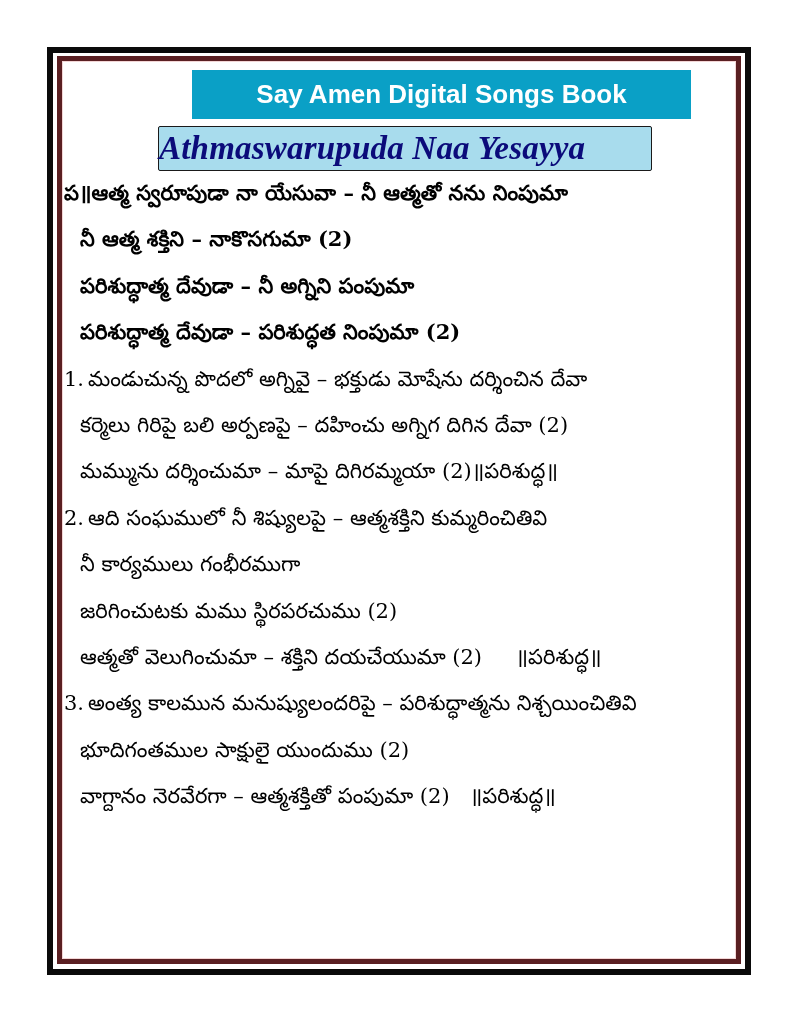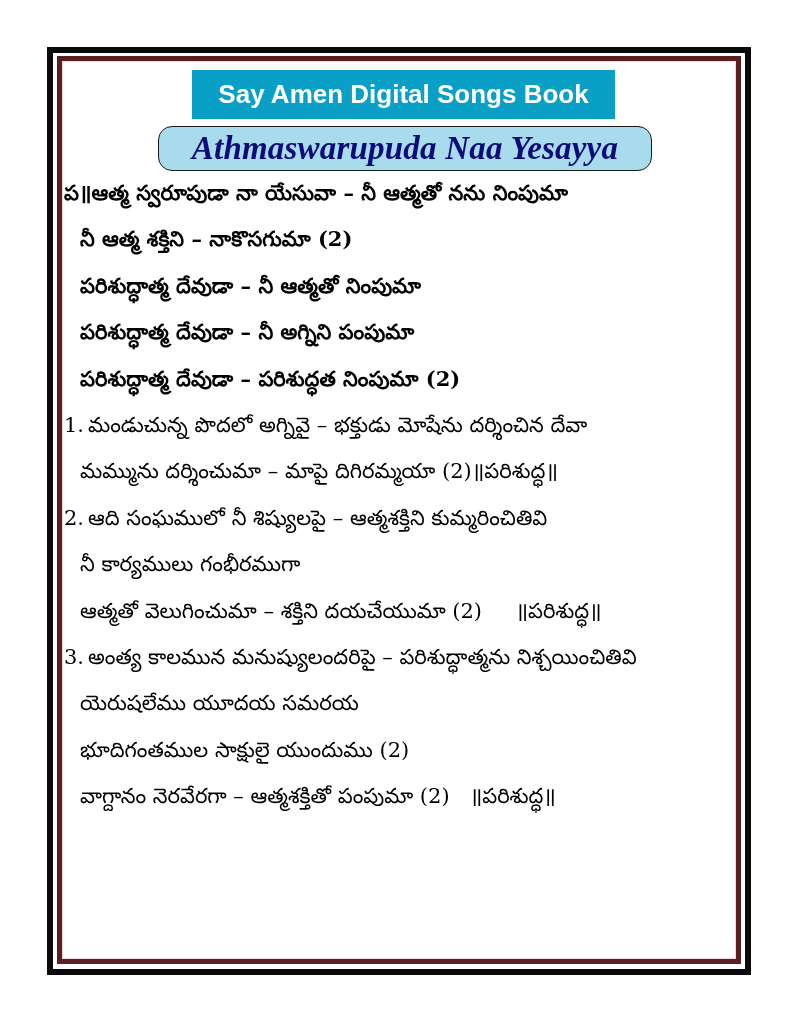--- a/index.html
+++ b/index.html
@@ -29,21 +29,21 @@
       top: 56px;
       width: 674px;
       height: 898px;
       border: 5px solid #5a1f22;
       box-shadow: inset 0 0 0 1px #f3d6d6;
     }
     .brand-box {
       position: absolute;
       left: 192px;
       top: 70px;
-      width: 423px;
+      width: 499px;
       height: 49px;
       background: #0aa0c6;
       display: flex;
       align-items: center;
       justify-content: center;
     }
     .brand-text {
       color: #ffffff;
       font-family: "Liberation Sans", sans-serif;
       font-weight: bold;
@@ -51,24 +51,24 @@
       letter-spacing: 0px;
     }
     .title-pill {
       position: absolute;
       left: 158px;
       top: 126px;
       width: 492px;
       height: 43px;
       background: #a8dced;
       border: 1.5px solid #1a1a1a;
-      border-radius: 14px;
+      border-radius: 2px;
       display: flex;
       align-items: center;
-      justify-content: center;
+      justify-content: flex-start;
     }
     .title-text {
       color: #0b0b7a;
       font-family: "Liberation Serif", serif;
       font-style: italic;
       font-weight: bold;
       font-size: 33px;
       letter-spacing: 0.2px;
     }
     .lyrics {
@@ -110,54 +110,54 @@
 <div class="lyrics">
 
   <div class="line chorus">
     <span class="marker" style="min-width:0;">ప॥</span>
     <span class="text">ఆత్మ స్వరూపుడా నా యేసువా – నీ ఆత్మతో నను నింపుమా</span>
   </div>
   <div class="line chorus indent">
     <span class="text">నీ ఆత్మ శక్తిని – నాకొసగుమా (2)</span>
   </div>
   <div class="line chorus indent">
-    <span class="text">పరిశుద్ధాత్మ దేవుడా – నీ ఆత్మతో నింపుమా</span>
-  </div>
-  <div class="line chorus indent">
     <span class="text">పరిశుద్ధాత్మ దేవుడా – నీ అగ్నిని పంపుమా</span>
   </div>
   <div class="line chorus indent">
     <span class="text">పరిశుద్ధాత్మ దేవుడా – పరిశుద్ధత నింపుమా (2)</span>
   </div>
 
   <div class="line">
     <span class="marker">1.</span>
     <span class="text">మండుచున్న పొదలో అగ్నివై – భక్తుడు మోషేను దర్శించిన దేవా</span>
+  </div>
+  <div class="line indent">
+    <span class="text">కర్మెలు గిరిపై బలి అర్పణపై – దహించు అగ్నిగ దిగిన దేవా (2)</span>
   </div>
   <div class="line indent">
     <span class="text">మమ్మును దర్శించుమా – మాపై దిగిరమ్మయా (2)॥పరిశుద్ధ॥</span>
   </div>
 
   <div class="line">
     <span class="marker">2.</span>
     <span class="text">ఆది సంఘములో నీ శిష్యులపై – ఆత్మశక్తిని కుమ్మరించితివి</span>
   </div>
   <div class="line indent">
     <span class="text">నీ కార్యములు గంభీరముగా</span>
   </div>
+  <div class="line indent">
+    <span class="text">జరిగించుటకు మము స్థిరపరచుము (2)</span>
+  </div>
   <div class="line indent" style="white-space:pre;text-align:right;">
     <span class="text" style="white-space:pre;">ఆత్మతో వెలుగించుమా – శక్తిని దయచేయుమా (2)     ॥పరిశుద్ధ॥</span>
   </div>
 
   <div class="line">
     <span class="marker">3.</span>
     <span class="text">అంత్య కాలమున మనుష్యులందరిపై – పరిశుద్ధాత్మను నిశ్చయించితివి</span>
-  </div>
-  <div class="line indent">
-    <span class="text">యెరుషలేము యూదయ సమరయ</span>
   </div>
   <div class="line indent">
     <span class="text">భూదిగంతముల సాక్షులై యుందుము (2)</span>
   </div>
   <div class="line indent">
     <span class="text" style="white-space:pre;">వాగ్దానం నెరవేరగా – ఆత్మశక్తితో పంపుమా (2)   ॥పరిశుద్ధ॥</span>
   </div>
 </div>
 
 </body></html>

